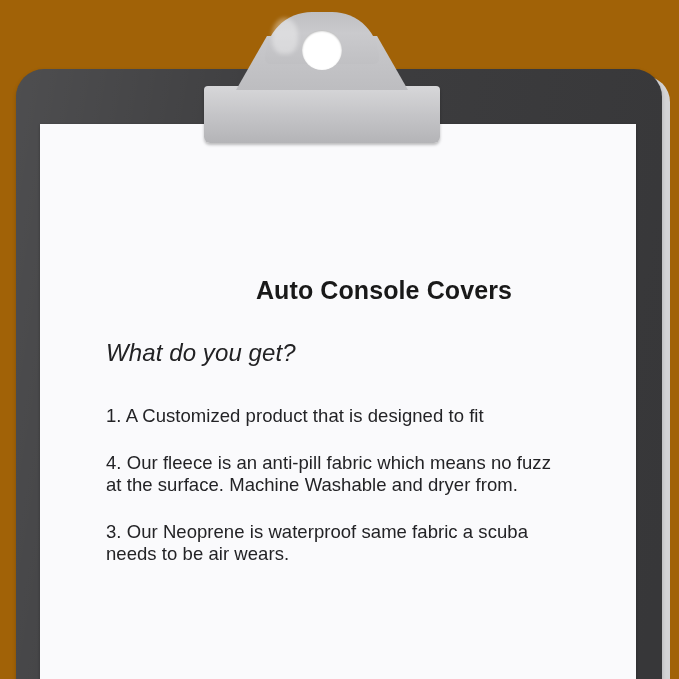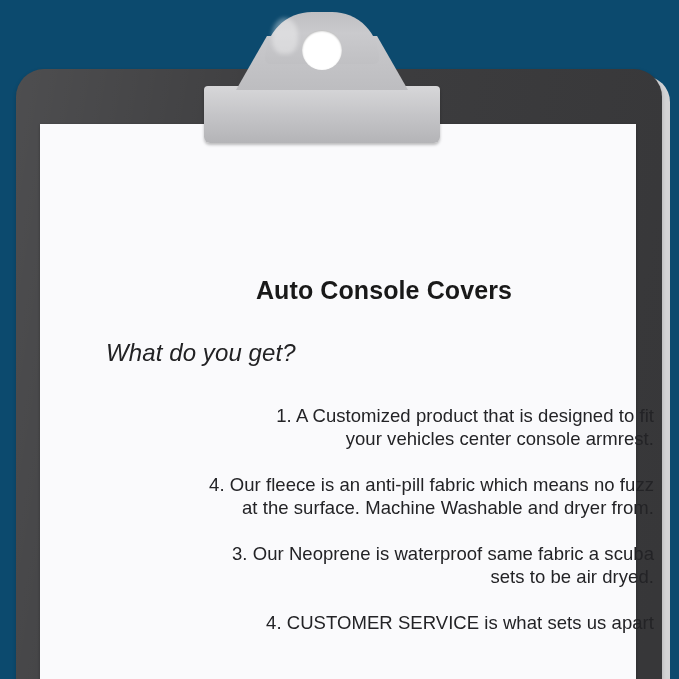--- a/index.html
+++ b/index.html
@@ -11,21 +11,21 @@
     height: 679px;
     background: #ffffff;
     font-family: "Liberation Sans", sans-serif;
     overflow: hidden;
   }
 
   #stage {
     position: relative;
     width: 679px;
     height: 679px;
-    background: #0c4a6e;
+    background: #a16207;
     overflow: hidden;
   }
 
   
   .board-shadow {
     position: absolute;
     left: 26px;
     top: 76px;
     width: 644px;
     height: 640px;
@@ -140,21 +140,20 @@
     margin: 0 0 38px 0;
     letter-spacing: 0.1px;
     font-style: italic;
   }
   .doc-item {
     font-size: 18.5px;
     line-height: 22.5px;
     color: #232326;
     margin: 0 0 24px 0;
     letter-spacing: 0.05px;
-    text-align: right;
   }
   .doc-item:last-child { margin-bottom: 0; }
   .doc-item .ln { display: block; white-space: pre; }
 </style>
 </head>
 <body>
 
 <div id="stage">
 
   <div class="board-shadow"></div>
@@ -163,35 +162,33 @@
 
   <div class="paper">
     <div class="doc">
 
       <div class="doc-title">Auto Console Covers</div>
 
       <div class="doc-subtitle">What do you get?</div>
 
       <div class="doc-item">
         <span class="ln">1. A Customized product that is designed to fit</span>
-        <span class="ln">your vehicles center console armrest.</span>
       </div>
 
       <div class="doc-item">
         <span class="ln">4. Our fleece is an anti-pill fabric which means no fuzz</span>
         <span class="ln">at the surface. Machine Washable and dryer from.</span>
       </div>
 
       <div class="doc-item">
         <span class="ln">3. Our Neoprene is waterproof same fabric a scuba</span>
-        <span class="ln">sets to be air dryed.</span>
+        <span class="ln">needs to be air wears.</span>
       </div>
 
       <div class="doc-item">
-        <span class="ln">4. CUSTOMER SERVICE is what sets us apart</span>
 
       </div>
 
     </div>
   </div>
 
   <div class="clip-base"></div>
   <div class="clip-trap"></div>
   <div class="clip-top"></div>
   <div class="clip-hi"></div>

